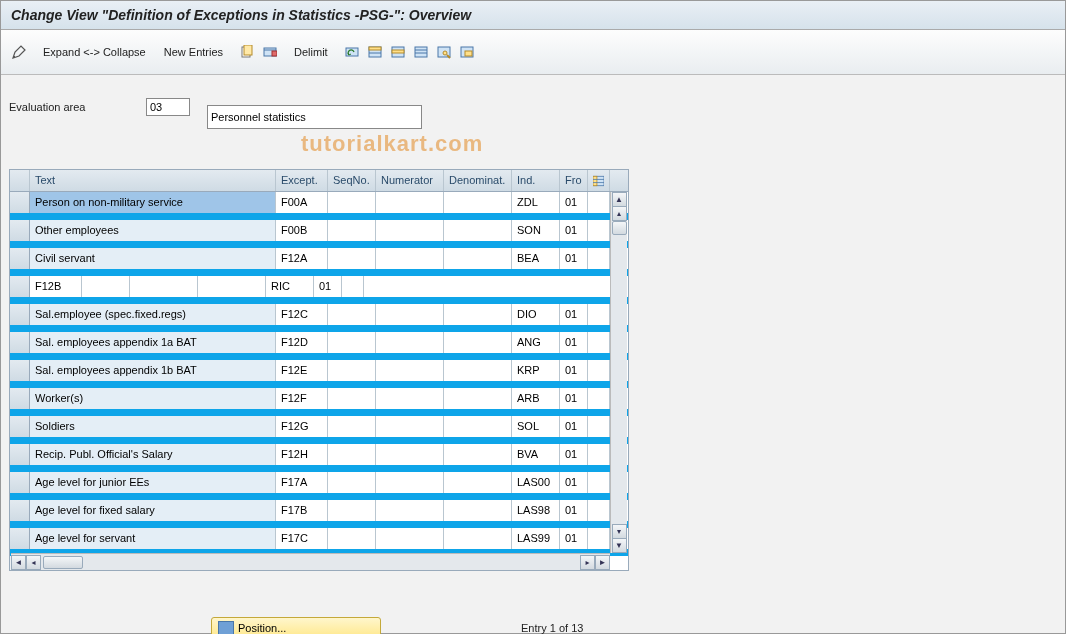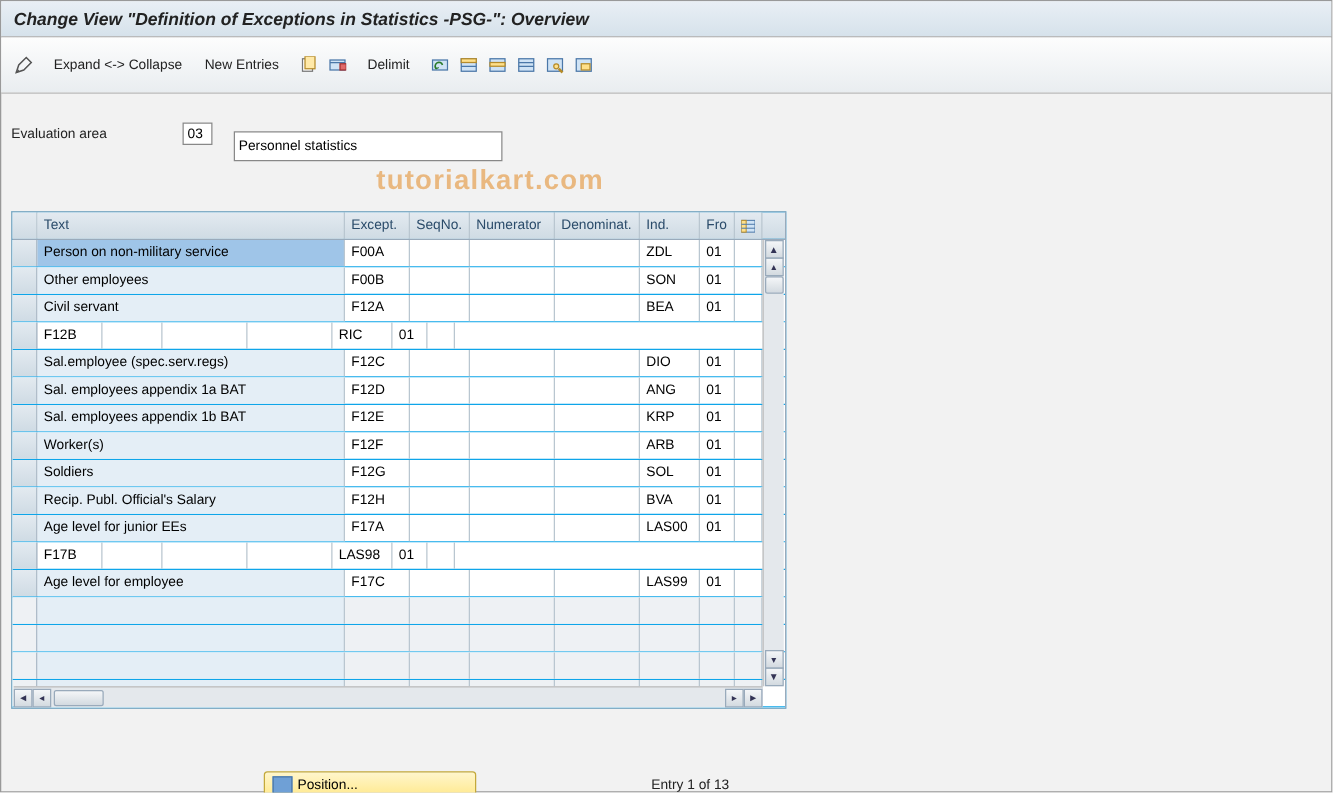--- a/index.html
+++ b/index.html
@@ -8,37 +8,37 @@
   .titlebar { background: linear-gradient(#e9eff5, #d6e2eb); border-bottom: 1px solid #aaa; padding: 6px 10px; font-weight: bold; font-style: italic; font-size: 14px; color: #222; }
   .toolbar { background: linear-gradient(#fdfdfd, #e9edf0); border-bottom: 1px solid #bbb; padding: 4px 8px; display: flex; align-items: center; gap: 10px; height: 45px; }
   .toolbar .pencil-icon { display:inline-flex; align-items:center; justify-content:center; width:20px; height:20px; border:1px solid transparent; border-radius:3px;}
   .toolbar .tb-label { color: #222; cursor: default; padding: 2px 4px; }
   .toolbar .icon-btn { width: 20px; height: 20px; display: inline-flex; align-items: center; justify-content: center; border-radius: 3px; border:1px solid transparent; cursor: pointer; }
   .icon-row { display:flex; gap:3px; align-items:center; }
   .watermark { position:absolute; left:300px; top:56px; font-size:22px; font-weight:bold; color: rgba(230,160,80,0.7); letter-spacing:1px; pointer-events:none; z-index:5;}
   .content { position: relative; padding: 10px 8px; height: calc(100% - 60px); }
   .field-row { display:flex; align-items:center; gap:17px; margin-bottom: 40px; }
   .field-row label { width: 120px; color:#222; }
-  .short-input { width: 24px; height: 18px; border:1px solid #888; background:#fff; padding:1px 3px; font-size:11px; text-align:left; }
+  .short-input { width: 44px; height: 18px; border:1px solid #888; background:#fff; padding:1px 3px; font-size:11px; text-align:left; }
   .long-input { width: 215px; height: 18px; border:1px solid #888; background:#fff; padding:11px 3px; font-size:11px;margin-top:20px; }
   .table-wrap { position:relative; width: 620px; border:1px solid #9ab; background:#0ea5e9; }
   .table-hdr { display:flex; background: linear-gradient(#e3eaf0,#cfdbe4); border-bottom:1px solid #9ab; }
   .th, .td { border-right:1px solid #b9c6d0; padding:3px 5px; height:21px; line-height:15px; overflow:hidden; white-space:nowrap; }
   .th { color:#2a4b6a; font-weight:normal; background: linear-gradient(#e3eaf0,#cfdbe4); }
   .col-sel { width:20px; flex:0 0 20px; background:linear-gradient(#e3eaf0,#cfdbe4);}
   .col-text { width:246px; flex:0 0 246px; }
   .col-except { width:52px; flex:0 0 52px; }
   .col-seq { width:48px; flex:0 0 48px; }
   .col-num { width:68px; flex:0 0 68px; }
   .col-den { width:68px; flex:0 0 68px; }
   .col-ind { width:48px; flex:0 0 48px; }
   .col-from { width:28px; flex:0 0 28px; }
   .col-cfg { width:22px; flex:0 0 22px; text-align:center;}
   .table-body { max-height: 378px; overflow:hidden; background:#fff;}
-  .tr { display:flex; border-bottom:1px solid #0ea5e9; background:#fff;}
+  .tr { display:flex; border-bottom:7px solid #0ea5e9; background:#fff;}
   .tr.empty .td { background:#eef1f4; }
   .tr .col-sel { background:linear-gradient(#e3eaf0,#cfdbe4); border-right:1px solid #9ab;}
   .tr .td.col-text { background:#e4eef6; }
   .tr.selected .td.col-text { background:#9fc5e8; }
   .vscroll { position:absolute; right:1px; top:22px; bottom:17px; width:17px; background:#e4e8ec; border-left:1px solid #bbb; display:flex; flex-direction:column; justify-content:space-between; align-items:center;}
   .vscroll .arrow, .hscroll .arrow { width:15px; height:15px; background:linear-gradient(#f4f6f8,#d3dae0); border:1px solid #9ab; display:flex; align-items:center; justify-content:center; font-size:8px; color:#335; cursor:pointer;}
   .vscroll .track { flex:1; width:15px; position:relative;}
   .hscroll { position:absolute; left:1px; right:18px; bottom:0; height:17px; background:#e4e8ec; border-top:1px solid #bbb; display:flex; align-items:center;}
   .hscroll .track { flex:1; height:15px; position:relative; margin:0 2px;}
   .hscroll .thumb { position:absolute; left:0; height:13px; width:40px; top:1px; background:linear-gradient(#f4f6f8,#d3dae0); border:1px solid #9ab; border-radius:2px;}
@@ -193,21 +193,21 @@
             <div class="td col-except">F12B</div>
             <div class="td col-seq"></div>
             <div class="td col-num"></div>
             <div class="td col-den"></div>
             <div class="td col-ind">RIC</div>
             <div class="td col-from">01</div>
             <div class="td col-cfg"></div>
           </div>
           <div class="tr">
             <div class="td col-sel"></div>
-            <div class="td col-text">Sal.employee (spec.serv.regs)</div>
+            <div class="td col-text">Sal.employee (spec.fixed.regs)</div>
             <div class="td col-except">F12C</div>
             <div class="td col-seq"></div>
             <div class="td col-num"></div>
             <div class="td col-den"></div>
             <div class="td col-ind">DIO</div>
             <div class="td col-from">01</div>
             <div class="td col-cfg"></div>
           </div>
           <div class="tr">
             <div class="td col-sel"></div>
@@ -270,31 +270,32 @@
             <div class="td col-except">F17A</div>
             <div class="td col-seq"></div>
             <div class="td col-num"></div>
             <div class="td col-den"></div>
             <div class="td col-ind">LAS00</div>
             <div class="td col-from">01</div>
             <div class="td col-cfg"></div>
           </div>
           <div class="tr">
             <div class="td col-sel"></div>
+            <div class="td col-text">Age level for fixed salary</div>
             <div class="td col-except">F17B</div>
             <div class="td col-seq"></div>
             <div class="td col-num"></div>
             <div class="td col-den"></div>
             <div class="td col-ind">LAS98</div>
             <div class="td col-from">01</div>
             <div class="td col-cfg"></div>
           </div>
           <div class="tr">
             <div class="td col-sel"></div>
-            <div class="td col-text">Age level for employee</div>
+            <div class="td col-text">Age level for servant</div>
             <div class="td col-except">F17C</div>
             <div class="td col-seq"></div>
             <div class="td col-num"></div>
             <div class="td col-den"></div>
             <div class="td col-ind">LAS99</div>
             <div class="td col-from">01</div>
             <div class="td col-cfg"></div>
           </div>
           <div class="tr empty">
             <div class="td col-sel"></div>

